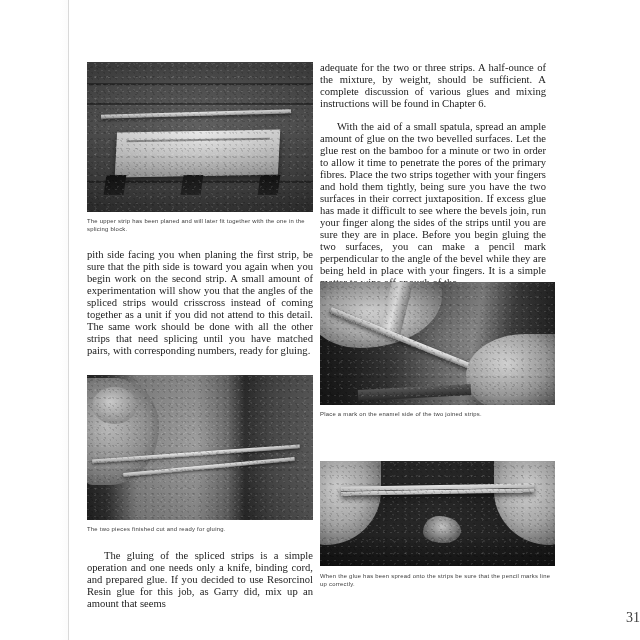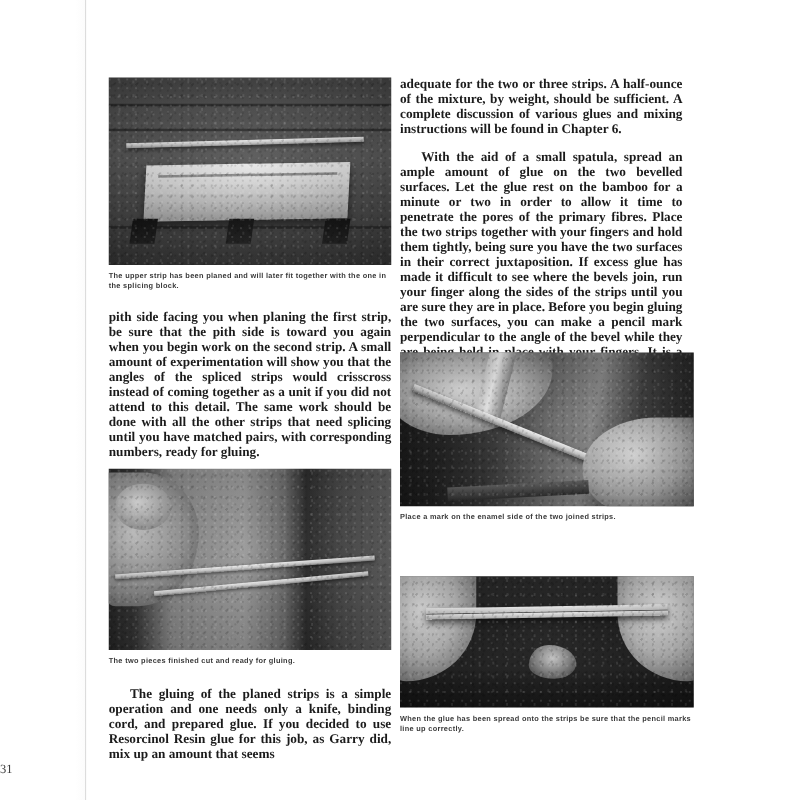--- a/index.html
+++ b/index.html
@@ -30,21 +30,20 @@
     left: 60px;
     top: 0;
     width: 9px;
     height: 640px;
     background: linear-gradient(to right, #ffffff, #fbfbfb);
   }
 
   .col {
     position: absolute;
     width: 226px;
-    font-weight: bold;
   }
   .col-left  { left: 87px; }
   .col-right { left: 320px; }
 
   p.body {
     margin: 0 0 0 0;
     font-size: 10.6px;
     line-height: 12.0px;
     text-align: justify;
     color: #1b1b1b;
@@ -201,23 +200,23 @@
   #photo-glue-marks .glue-blob {
     position:absolute; left: 44%; top: 52%; width: 16%; height: 26%;
     background: radial-gradient(ellipse at 50% 40%, #cfc6b6 0%, #8a8175 50%, #3b3832 100%);
     border-radius: 42% 58% 46% 54% / 60% 55% 45% 40%;
   }
 
   .page-number {
     position: absolute;
     left: 0; right: 0;
     top: 610px;
-    text-align: left;
+    text-align: right;
     font-family: "Liberation Serif", serif;
-    font-size: 10px;
+    font-size: 14px;
     color: #3b3b3b;
   }
 </style>
 </head>
 <body>
 
 <div class="page">
 
   <div class="gutter-shade"></div>
   <div class="gutter-line"></div>
@@ -250,21 +249,21 @@
     <div class="strip-b"></div>
     <div class="grain"></div>
     <div class="vig"></div>
   </div>
 
   <div class="col col-left" style="top:526px;">
     <div class="caption">The two pieces finished cut and ready for gluing.</div>
   </div>
 
   <div class="col col-left" style="top:550px;">
-    <p class="body indent">The gluing of the planed strips is a simple operation and one needs only a knife, binding cord, and prepared glue. If you decided to use Resorcinol Resin glue for this job, as Garry did, mix up an amount that seems</p>
+    <p class="body indent">The gluing of the spliced strips is a simple operation and one needs only a knife, binding cord, and prepared glue. If you decided to use Resorcinol Resin glue for this job, as Garry did, mix up an amount that seems</p>
   </div>
 
   <div class="col col-right" style="top:62px;">
     <p class="body">adequate for the two or three strips. A half-ounce of the mixture, by weight, should be sufficient. A complete discussion of various glues and mixing instructions will be found in Chapter 6.</p>
   </div>
 
   <div class="col col-right" style="top:121px;">
     <p class="body indent">With the aid of a small spatula, spread an ample amount of glue on the two bevelled surfaces. Let the glue rest on the bamboo for a minute or two in order to allow it time to penetrate the pores of the primary fibres. Place the two strips together with your fingers and hold them tightly, being sure you have the two surfaces in their correct juxtaposition. If excess glue has made it difficult to see where the bevels join, run your finger along the sides of the strips until you are sure they are in place. Before you begin gluing the two surfaces, you can make a pencil mark perpendicular to the angle of the bevel while they are being held in place with your fingers. It is a simple matter to wipe off enough of the</p>
   </div>
 

